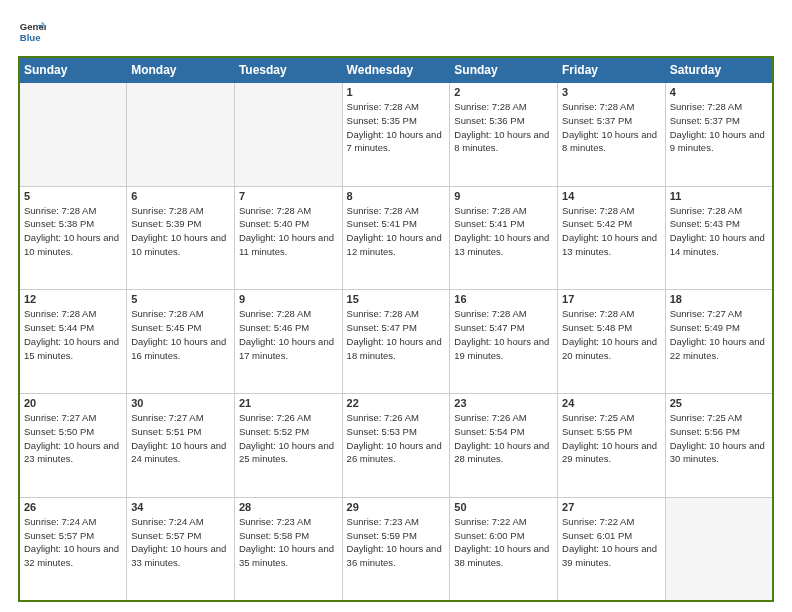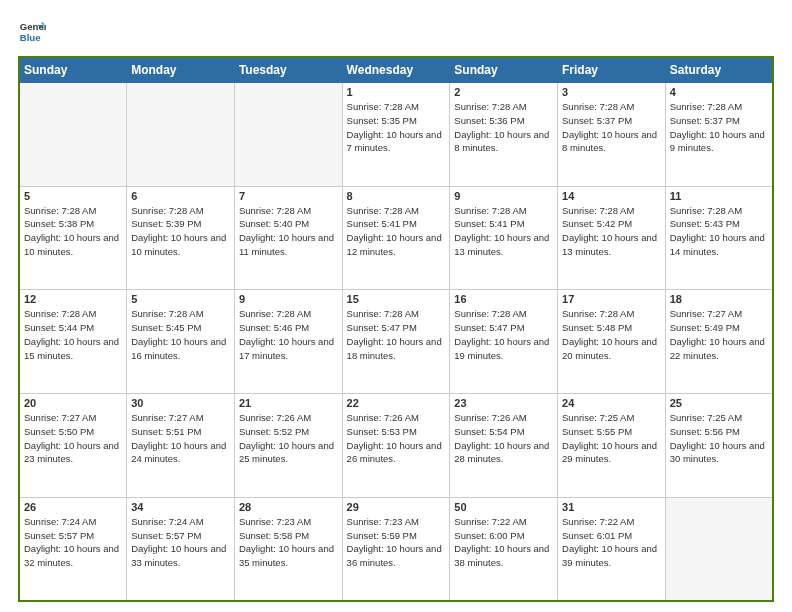--- a/index.html
+++ b/index.html
@@ -255,20 +255,20 @@
           </td>
           <td>
             <span class="day-num">29</span>
             <div class="day-info">Sunrise: 7:23 AM<br>Sunset: 5:59 PM<br>Daylight: 10 hours and 36 minutes.</div>
           </td>
           <td>
             <span class="day-num">50</span>
             <div class="day-info">Sunrise: 7:22 AM<br>Sunset: 6:00 PM<br>Daylight: 10 hours and 38 minutes.</div>
           </td>
           <td>
-            <span class="day-num">31</span>
+            <span class="day-num">27</span>
             <div class="day-info">Sunrise: 7:22 AM<br>Sunset: 6:01 PM<br>Daylight: 10 hours and 39 minutes.</div>
           </td>
           <td class="empty"></td>
         </tr>
       </tbody>
   </table>
 </div>
 
 </body></html>

